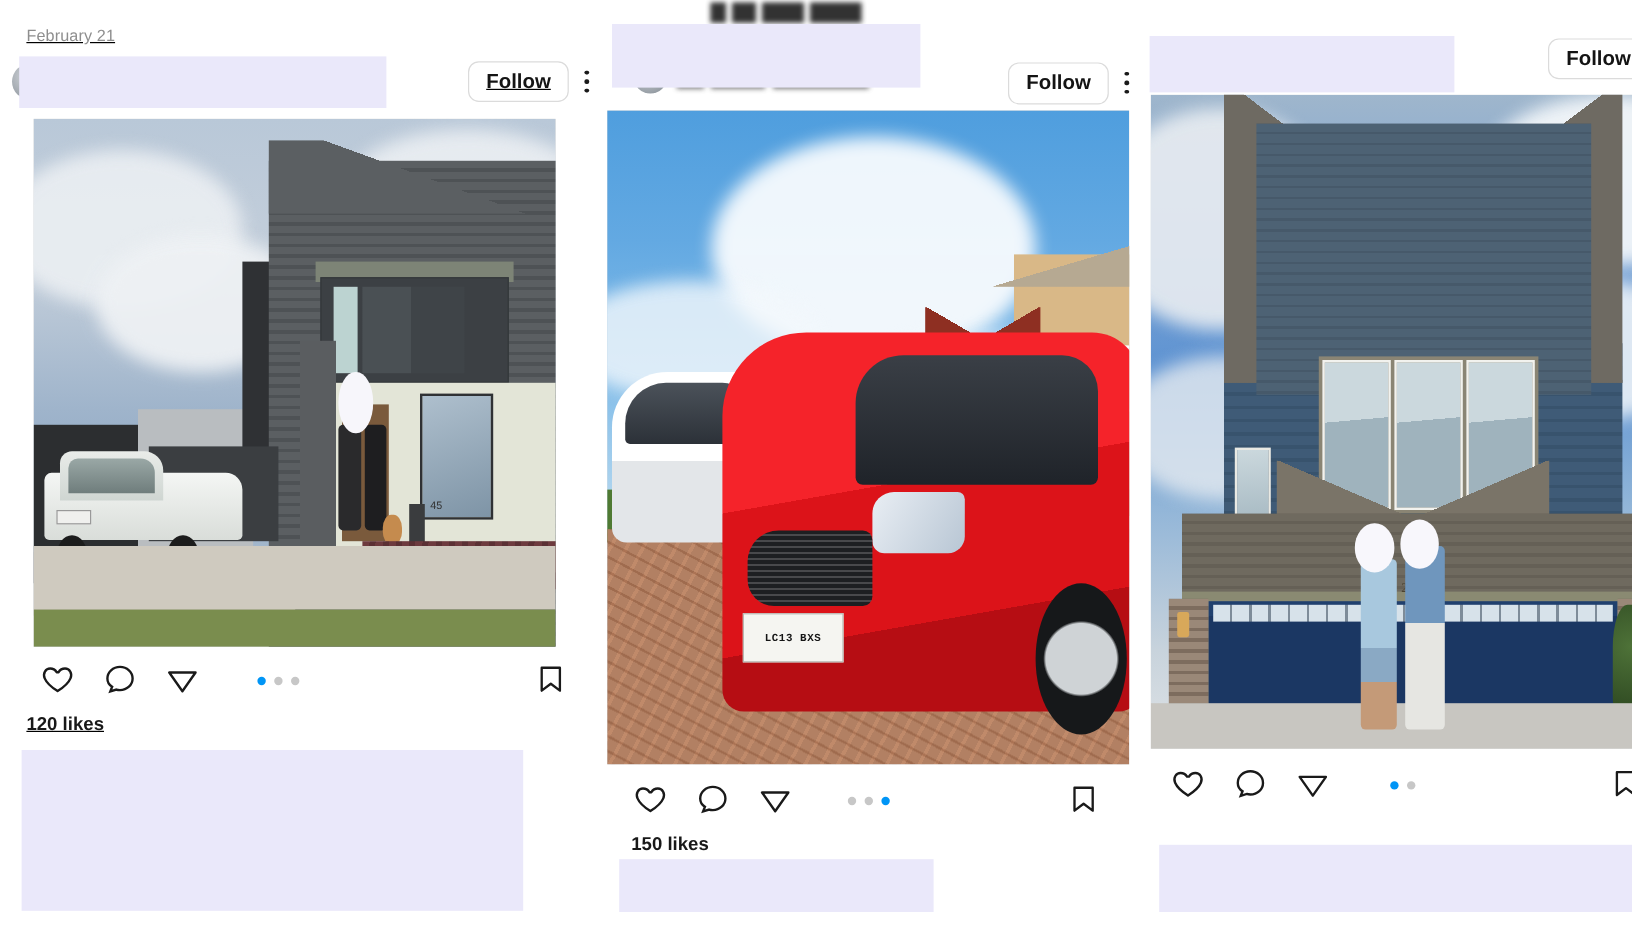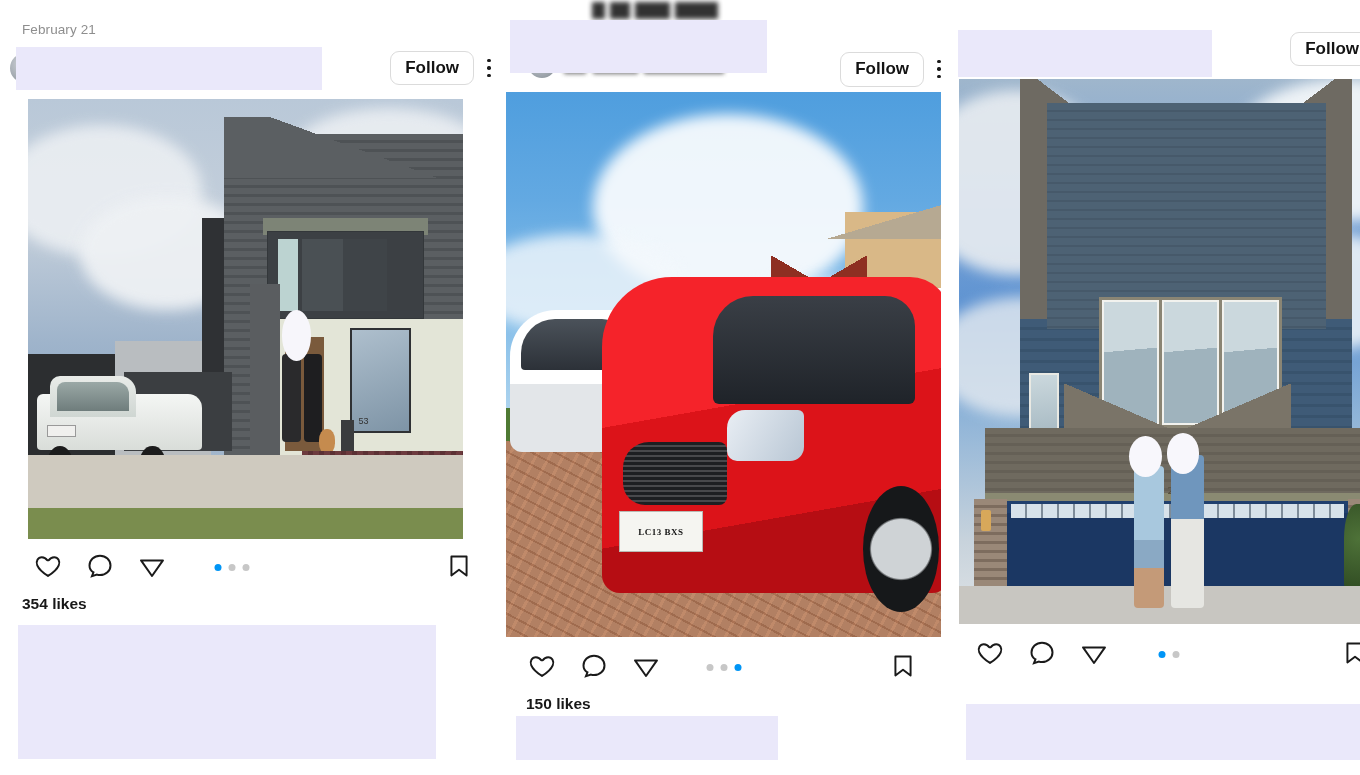--- a/index.html
+++ b/index.html
@@ -13,21 +13,21 @@
   .collage {
     position: relative;
     width: 1360px; height: 775px;
     background: #ffffff;
     display: flex;
     align-items: flex-start;
   }
 
   
   .panel { position: relative; height: 775px; background: #fff; flex: 0 0 auto; }
-  #panel-1 { width: 504px; }
+  #panel-1 { width: 504px; text-decoration: underline; }
   #panel-2 { width: 450px; }
   #panel-3 { width: 450px; }
 
   
   .post-header {
     position: relative;
     display: flex; align-items: center;
     width: 100%;
   }
   .header-left { position: relative; flex: 1 1 auto; min-width: 0; height: 46px; }
@@ -176,21 +176,21 @@
     border-radius: 70px 40px 18px 18px; }
   .car-red-glass { position:absolute; left:32%; top:6%; width:58%; height:34%;
     background: linear-gradient(180deg,#3a3f46,#1f2329); border-radius: 40px 30px 6px 6px; }
   .car-red-grille { position:absolute; left:6%; top:52%; width:30%; height:20%;
     background: repeating-linear-gradient(180deg,#1d1f22 0 3px,#48494c 3px 5px); border-radius: 26px 8px 8px 22px; }
   .car-red-light { position:absolute; left:36%; top:42%; width:22%; height:16%;
     background: linear-gradient(120deg,#e9eef4,#b8c6d4); border-radius: 18px 6px 14px 10px; }
   .car-red-plate { position:absolute; left:5%; top:74%; width:24%; height:13%;
     background:#f5f5f1; border:1px solid #b9b9b3; font-size:9px; font-weight:bold; color:#151515;
     display:flex; align-items:center; justify-content:center; letter-spacing:.5px;
-    font-family:Liberation Serif, serif; }
+    font-family:Liberation Mono, monospace; }
   .car-red-wheel { position:absolute; right:3%; bottom:-6%; width:22%; height:40%; border-radius:50%;
     background: radial-gradient(circle,#cfd3d6 0 40%, #16181a 43% 100%); }
   .blue-car { position:absolute; left:34%; top:40%; width:20%; height:8%;
     background: linear-gradient(180deg,#2b4f9e,#1b3a7a); border-radius: 14px 10px 3px 3px; }
 
   
   .sky-us { position:absolute; inset:0;
     background: linear-gradient(180deg,#9fb6cc 0%, #7ba4d4 22%, #5e93d2 42%, #8fb4d8 62%, #c8d3dc 85%, #dfe3e6 100%); }
   .p3-gable { position:absolute; left:14%; top:-2%; width:76%; height:46%; }
   .p3-gable-roof { position:absolute; inset:0;
@@ -290,21 +290,21 @@
         <div class="p1-truck-body"></div>
         <div class="p1-truck-cab"></div>
         <div class="p1-truck-glass"></div>
         <div class="p1-plate"></div>
         <div class="p1-wheel" style="left:6%;"></div>
         <div class="p1-wheel" style="left:62%;"></div>
       </div>
 
       <div class="p1-driveway"></div>
       <div class="p1-postbox"></div>
-      <div class="p1-number">53</div>
+      <div class="p1-number">45</div>
       <div class="p1-mulch"></div>
       <div class="p1-path"></div>
       <div class="p1-grass"></div>
     </div>
 
     <div class="actions" style="padding-left:34px; margin-top:8px;">
       <div class="act">
         <svg viewBox="0 0 24 24" width="28" height="28" fill="none" stroke="#1a1a1a" stroke-width="1.7" stroke-linecap="round" stroke-linejoin="round">
             <path d="M12 20.5s-7.3-4.6-9.2-9.1C1.3 7.8 3.4 4.4 6.7 4.4c2 0 3.7 1.1 4.6 2.6h1.4c.9-1.5 2.6-2.6 4.6-2.6 3.3 0 5.4 3.4 3.9 7-1.9 4.5-9.2 9.1-9.2 9.1z"></path>
           </svg>
@@ -324,21 +324,21 @@
         <span class="dot"></span>
         <span class="dot"></span>
       </div>
       <div class="save" style="margin-right:16px;">
         <svg viewBox="0 0 24 24" width="26" height="28" fill="none" stroke="#1a1a1a" stroke-width="1.8" stroke-linejoin="round">
             <path d="M5 3.2h14v17.6l-7-5.3-7 5.3z"></path>
           </svg>
       </div>
     </div>
 
-    <div class="likes">354 likes</div>
+    <div class="likes">120 likes</div>
 
     <div class="caption-redact" style="position:absolute; left:18px; top:625px; width:418px; height:134px;"></div>
   </div>
 
   <div class="panel" id="panel-2">
 
     <div class="post-header" style="margin-top:2px; height:90px; align-items:flex-start;">
       <div class="header-left" style="height:90px;">
         <div class="hashtag-blur"></div>
         <div class="avatar" style="left:24px; top:48px; width:28px; height:28px;"></div>

